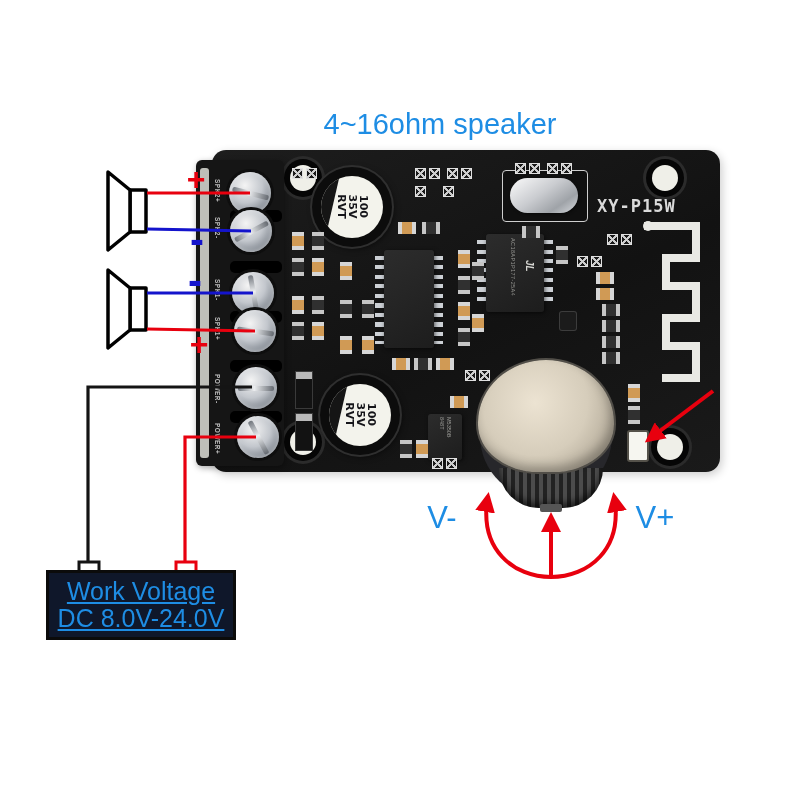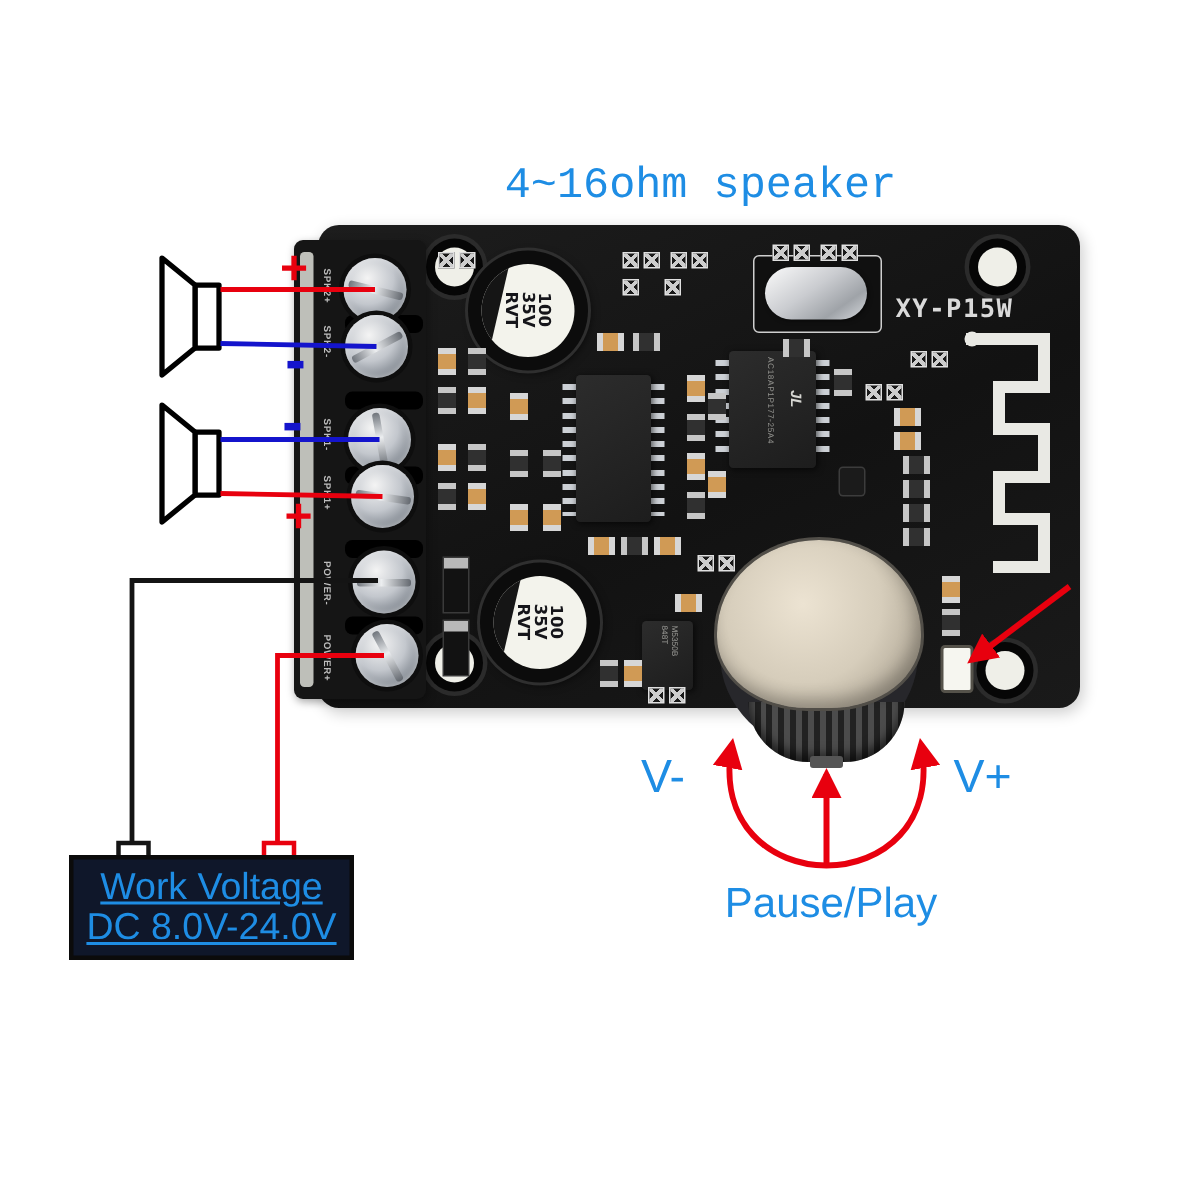--- a/index.html
+++ b/index.html
@@ -204,28 +204,27 @@
     <path d="M252 387 L88 387 L88 562" stroke="#141414" stroke-width="3.2" fill="none"></path>
     <path d="M256 437 L185 437 L185 562" stroke="#e8000e" stroke-width="3.2" fill="none"></path>
     <rect x="79" y="562" width="20" height="14" fill="#ffffff" stroke="#141414" stroke-width="3"></rect>
     <rect x="176" y="562" width="20" height="14" fill="#ffffff" stroke="#e8000e" stroke-width="3"></rect>
 
     <path d="M488 496 C468 604 634 604 614 496" stroke="#e8000e" stroke-width="4" fill="none" marker-start="url(#arr)" marker-end="url(#arr)"></path>
     <path d="M551 578 L551 516" stroke="#e8000e" stroke-width="4" fill="none" marker-end="url(#arr)"></path>
     <path d="M713 391 L648 440" stroke="#e8000e" stroke-width="4" fill="none" marker-end="url(#arr)"></path>
   </svg>
 
-  <div class="lbl blue title" style="left:467px;top:124px;font-family:Liberation Mono, monospace;">4~16ohm speaker</div>
+  <div class="lbl blue title" style="left:440px;top:124px;">4~16ohm speaker</div>
   <div class="lbl red-txt sign" style="left:196px;top:179px;font-size:32px;">+</div>
   <div class="lbl blue-txt sign" style="left:197px;top:240px;font-size:42px;">-</div>
   <div class="lbl blue-txt sign" style="left:195px;top:281px;font-size:42px;">-</div>
   <div class="lbl red-txt sign" style="left:199px;top:344px;font-size:32px;">+</div>
   <div class="lbl blue vlabel" style="left:442px;top:518px;">V-</div>
   <div class="lbl blue vlabel" style="left:655px;top:518px;">V+</div>
-  <div class="lbl blue pauseplay" style="left:554px;top:602px;">Pause/Play</div>
   <div class="abs blue workbox pre">Work Voltage
 DC 8.0V-24.0V</div>
 
 <div class="smd smd-cv" style="left: 292px; top: 232px; width: 12px; height: 18px;"></div>
     <div class="smd smd-rv" style="left: 312px; top: 232px; width: 12px; height: 18px;"></div>
     <div class="smd smd-rv" style="left: 292px; top: 258px; width: 12px; height: 18px;"></div>
     <div class="smd smd-cv" style="left: 312px; top: 258px; width: 12px; height: 18px;"></div>
     <div class="smd smd-cv" style="left: 292px; top: 296px; width: 12px; height: 18px;"></div>
     <div class="smd smd-rv" style="left: 312px; top: 296px; width: 12px; height: 18px;"></div>
     <div class="smd smd-rv" style="left: 292px; top: 322px; width: 12px; height: 18px;"></div>

